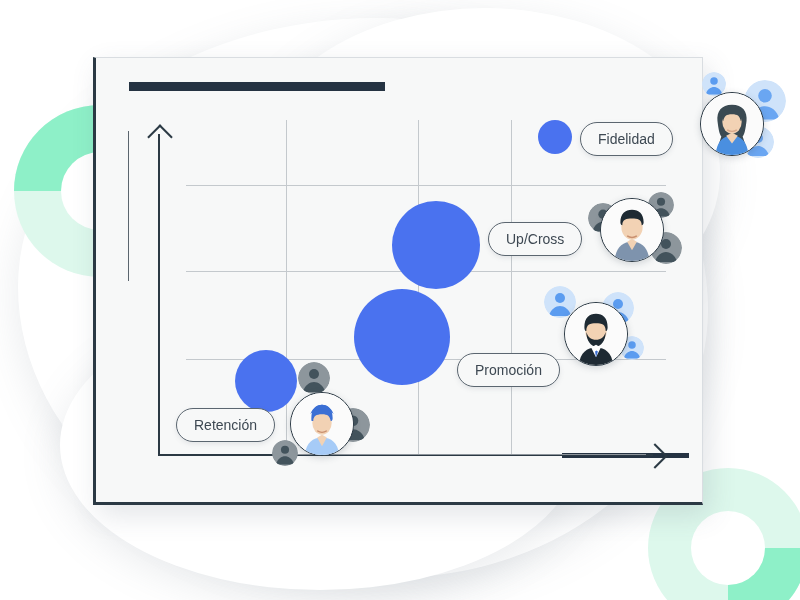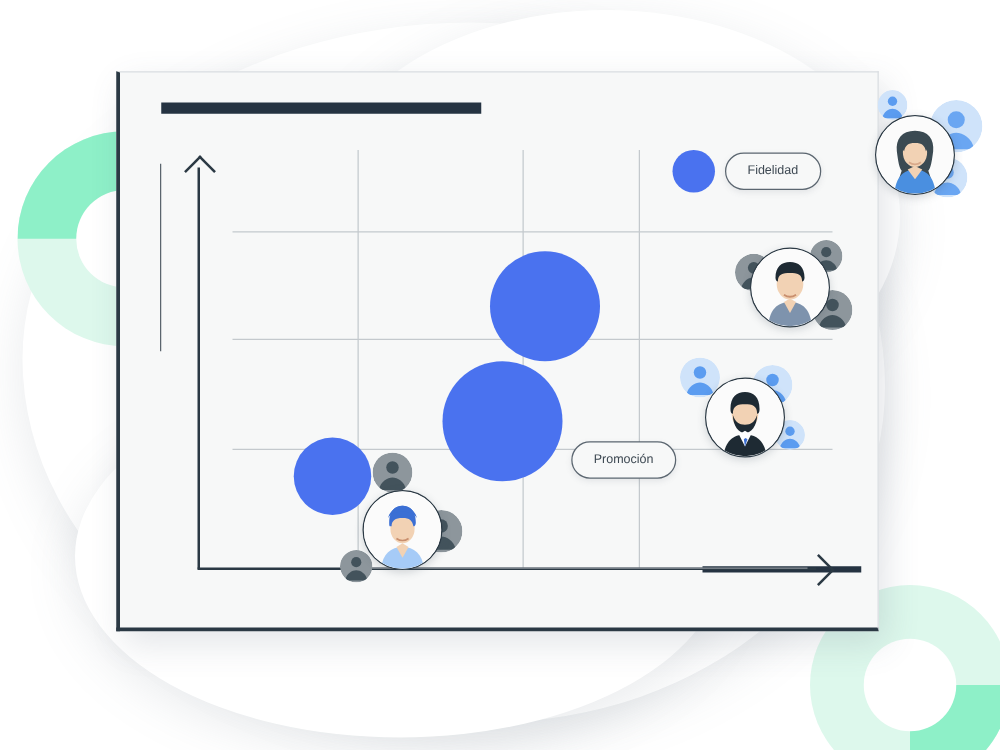--- a/index.html
+++ b/index.html
@@ -75,21 +75,21 @@
   .bubble{position:absolute;border-radius:50%;}
 
   
   .pill{
     position:absolute;
     background:#f7f8f8;
     border:1px solid #5b6670;
     border-radius:999px;
     color:#3c4busy;
     color:#3d4852;
-    font-size:10px;
+    font-size:14px;
     line-height:1;
     padding:9px 17px;
     white-space:nowrap;
     box-shadow:0 2px 5px rgba(90,100,115,.13);
   }
 
   
   .avatar-group{position:absolute;}
   .av-main{
     position:absolute;border-radius:50%;overflow:hidden;
@@ -140,21 +140,23 @@
       <div class="axis axis-x-thin"></div>
       <div class="arrow-up"></div>
       <div class="arrow-right"></div>
 
       <div class="bubble" style="left:442px;top:62px;width:34px;height:34px;background:#4a72ef;"></div>
       <div class="bubble" style="left:296px;top:143px;width:88px;height:88px;background:#4a72ef;"></div>
       <div class="bubble" style="left:258px;top:231px;width:96px;height:96px;background:#4a72ef;"></div>
       <div class="bubble" style="left:139px;top:292px;width:62px;height:62px;background:#4a72ef;"></div>
 
       <div class="pill" style="left:484px;top:64px;">Fidelidad</div>
+      <div class="pill" style="left:392px;top:164px;">Up/Cross</div>
       <div class="pill" style="left:361px;top:259px;margin-top:36px;">Promoción</div>
+      <div class="pill" style="left:80px;top:350px;">Retención</div>
     </div>
   </div>
 
   <div class="avatar-group" style="left:690px;top:68px;width:110px;height:110px;">
     <div class="av-mini" style="left:12px;top:4px;width:24px;height:24px;">
       <svg viewBox="0 0 32 32" width="24" height="24">
           <circle cx="16" cy="16" r="16" fill="#cfe3fa"></circle>
           <circle cx="16" cy="12" r="5" fill="#5b9cf0"></circle>
           <path d="M5 30c1.5-7 7-10 11-10s9.5 3 11 10z" fill="#5b9cf0"></path>
         </svg>

